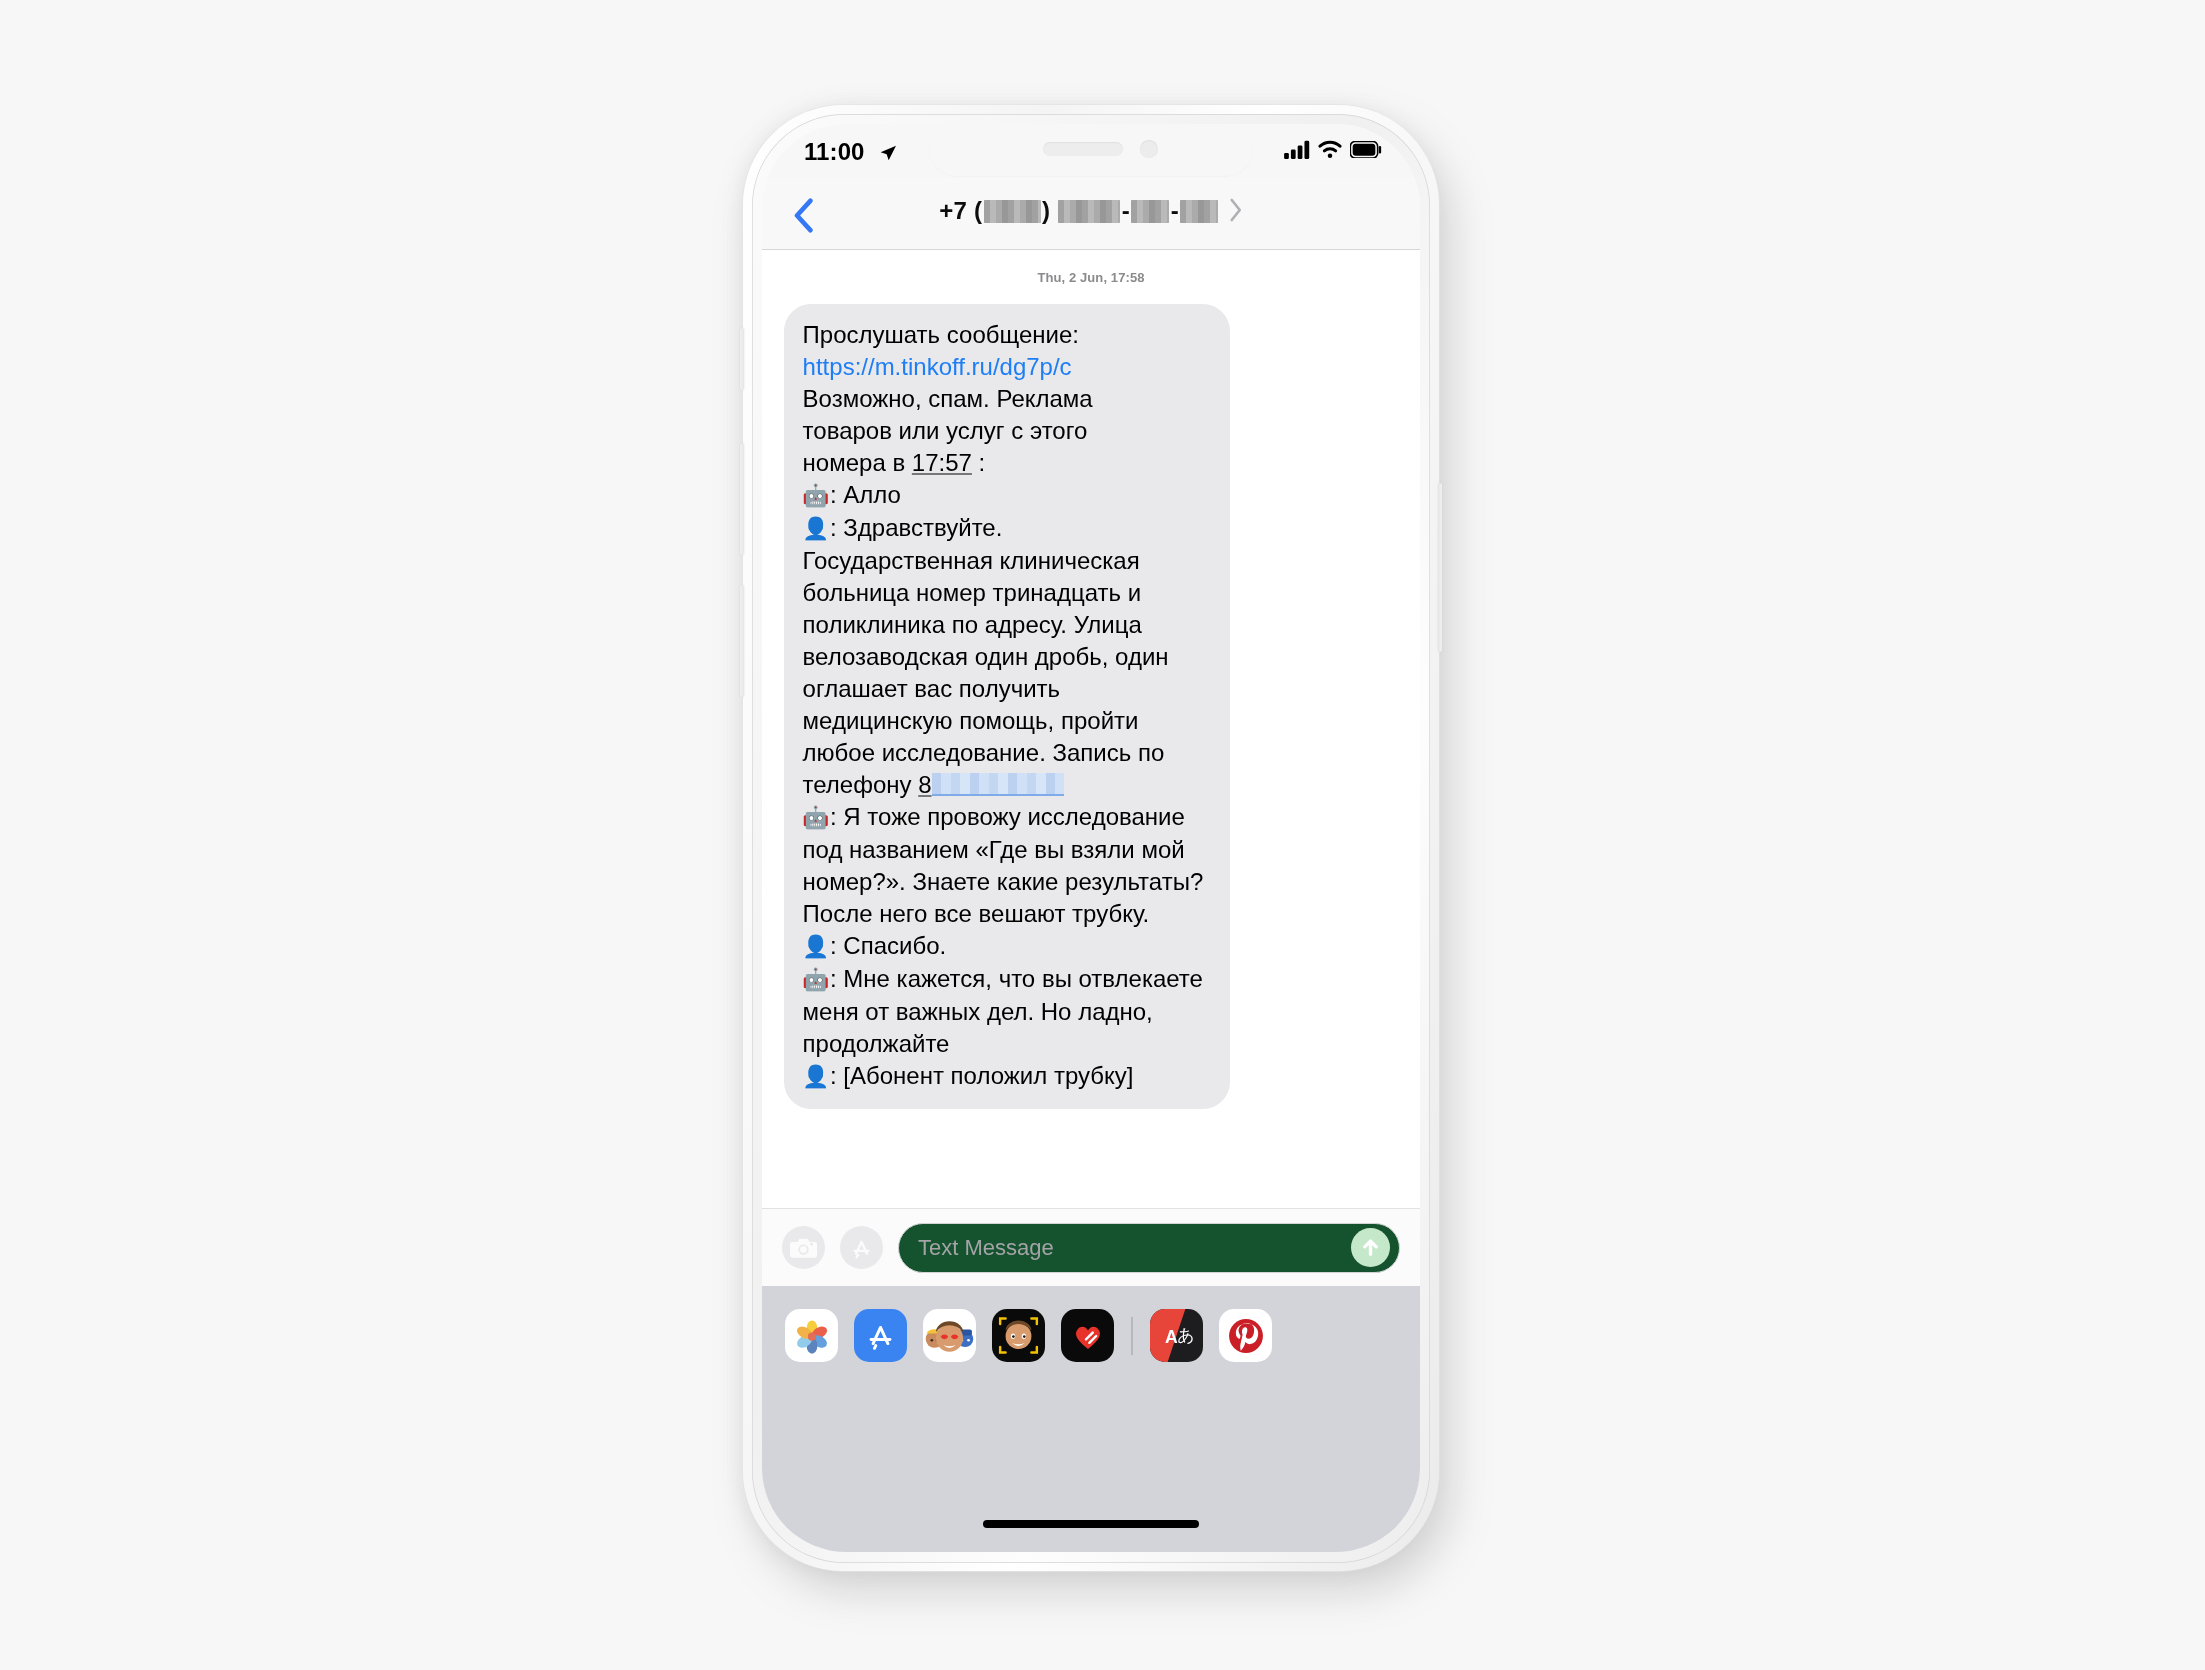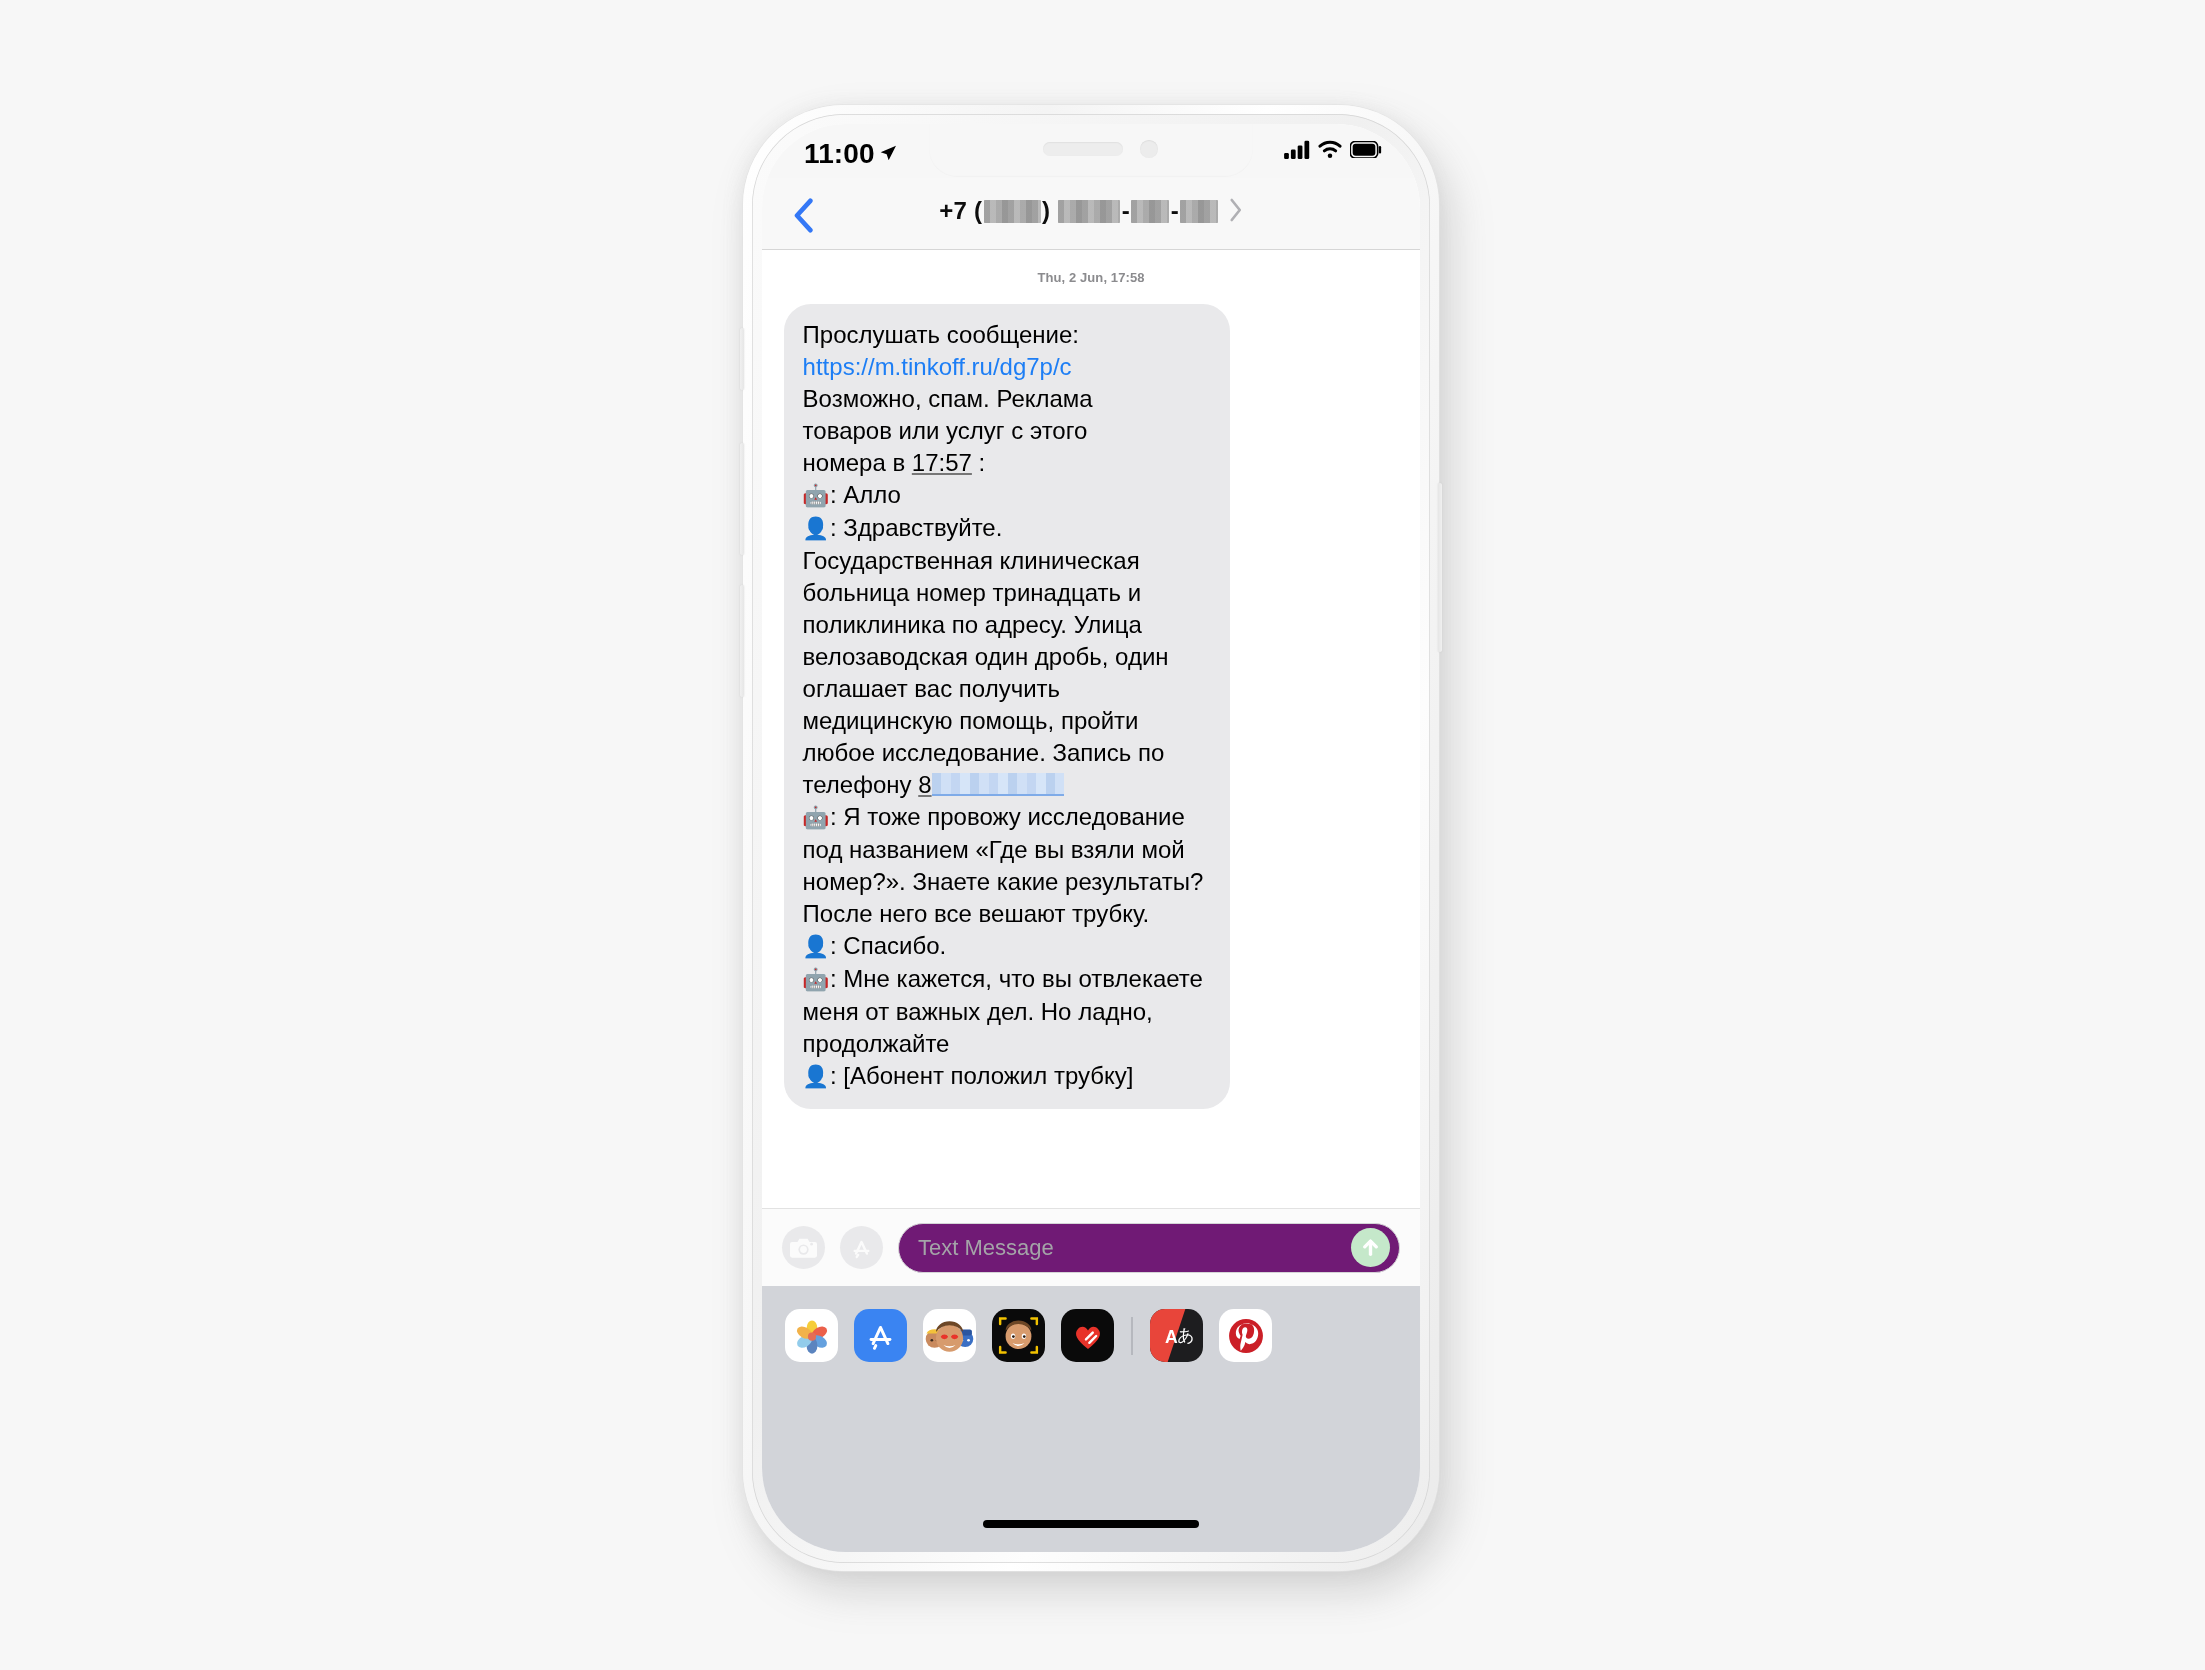--- a/index.html
+++ b/index.html
@@ -103,21 +103,21 @@
   #status-bar {
     position: absolute;
     left: 0; top: 0;
     width: 100%; height: 54px;
     z-index: 30;
     background: #f7f7f7;
   }
   #status-time {
     position: absolute;
     left: 42px; top: 13.5px;
-    font-size: 28px;
+    font-size: 24px;
     font-weight: 600;
     color: #000;
     letter-spacing: 0.1px;
   }
   #location-arrow {
     position: absolute;
     left: 116px; top: 19px;
   }
   #status-right {
     position: absolute;
@@ -264,21 +264,21 @@
     flex: none;
   }
   #text-field {
     flex: 1;
     height: 50px;
     border: 1.4px solid #d4d4d6;
     border-radius: 26px;
     display: flex;
     align-items: center;
     padding: 0 8px 0 19px;
-    background: #701a75;
+    background: #14532d;
     position: relative;
   }
   #text-placeholder {
     font-size: 22px;
     color: #a4a4a8;
     flex: 1;
   }
   #send-btn {
     width: 39px; height: 39px;
     border-radius: 50%;

